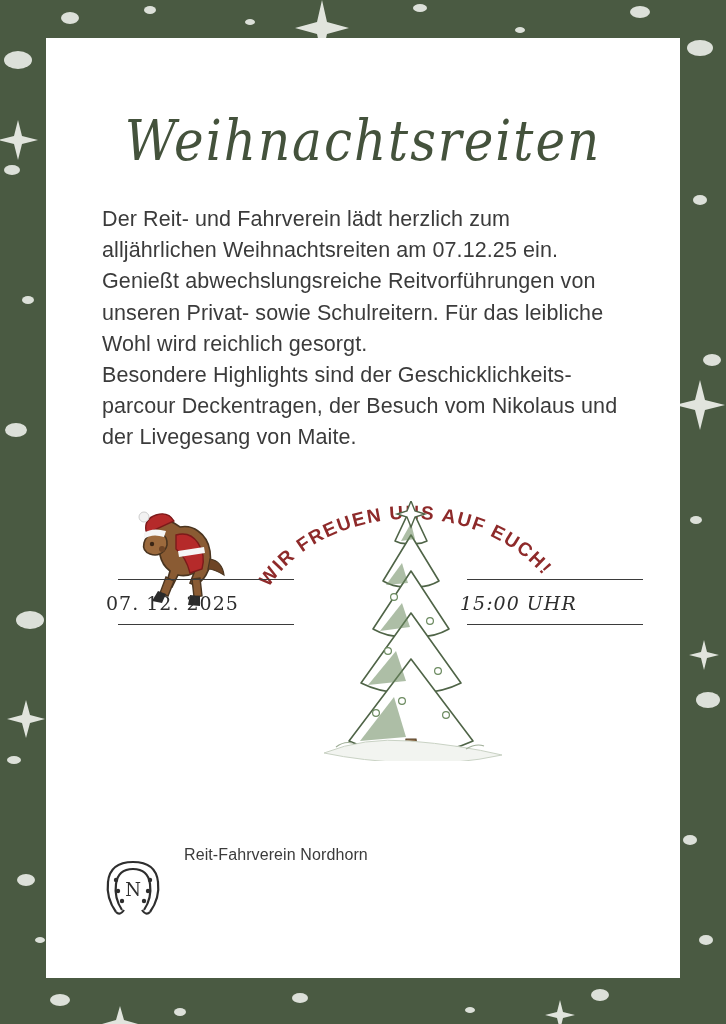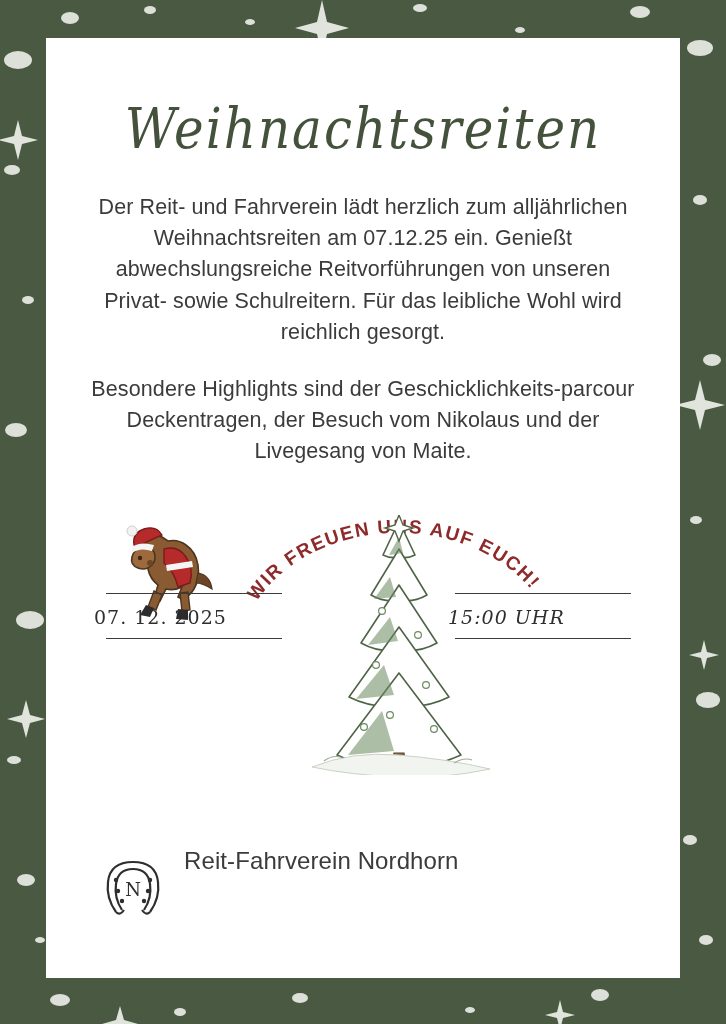--- a/index.html
+++ b/index.html
@@ -25,21 +25,21 @@
   .speckles svg { display: block; width: 100%; height: 100%; }
 
   .card {
     position: absolute;
     left: 46px;
     top: 38px;
     width: 634px;
     height: 940px;
     background: #ffffff;
     box-sizing: border-box;
-    padding: 0;
+    padding: 12px;
   }
 
   
   .title-wrap {
     text-align: center;
     padding-top: 62px;
   }
   .title {
     font-family: "DejaVu Serif", serif;
     font-style: italic;
@@ -48,28 +48,27 @@
     letter-spacing: 2px;
     color: #44523c;
     white-space: nowrap;
     transform: scaleY(1.12);
     transform-origin: center;
   }
 
   
   .body-text {
     margin: 34px 44px 0 44px;
-    text-align: center;
     color: #3b3b3b;
     font-size: 21.5px;
     line-height: 1.45;
     letter-spacing: 0.1px;
   }
   .body-text p { margin: 0; }
-  .body-text p + p { margin-top: 26px; }
+  .body-text p + p { }
 
   
   .mid {
     position: relative;
     height: 300px;
     margin-top: 26px;
   }
 
   .arc-text {
     position: absolute;
@@ -133,21 +132,21 @@
   }
   .logo {
     width: 74px;
     height: 74px;
     flex: 0 0 74px;
     margin-top: 2px;
   }
   .addr {
     margin-left: 14px;
     color: #3b3b3b;
-    font-size: 24px;
+    font-size: 16px;
     line-height: 1.42;
     letter-spacing: 0.1px;
   }
   .addr div { white-space: nowrap; }
 </style>
 </head>
 <body>
 
 <div class="poster">
 

